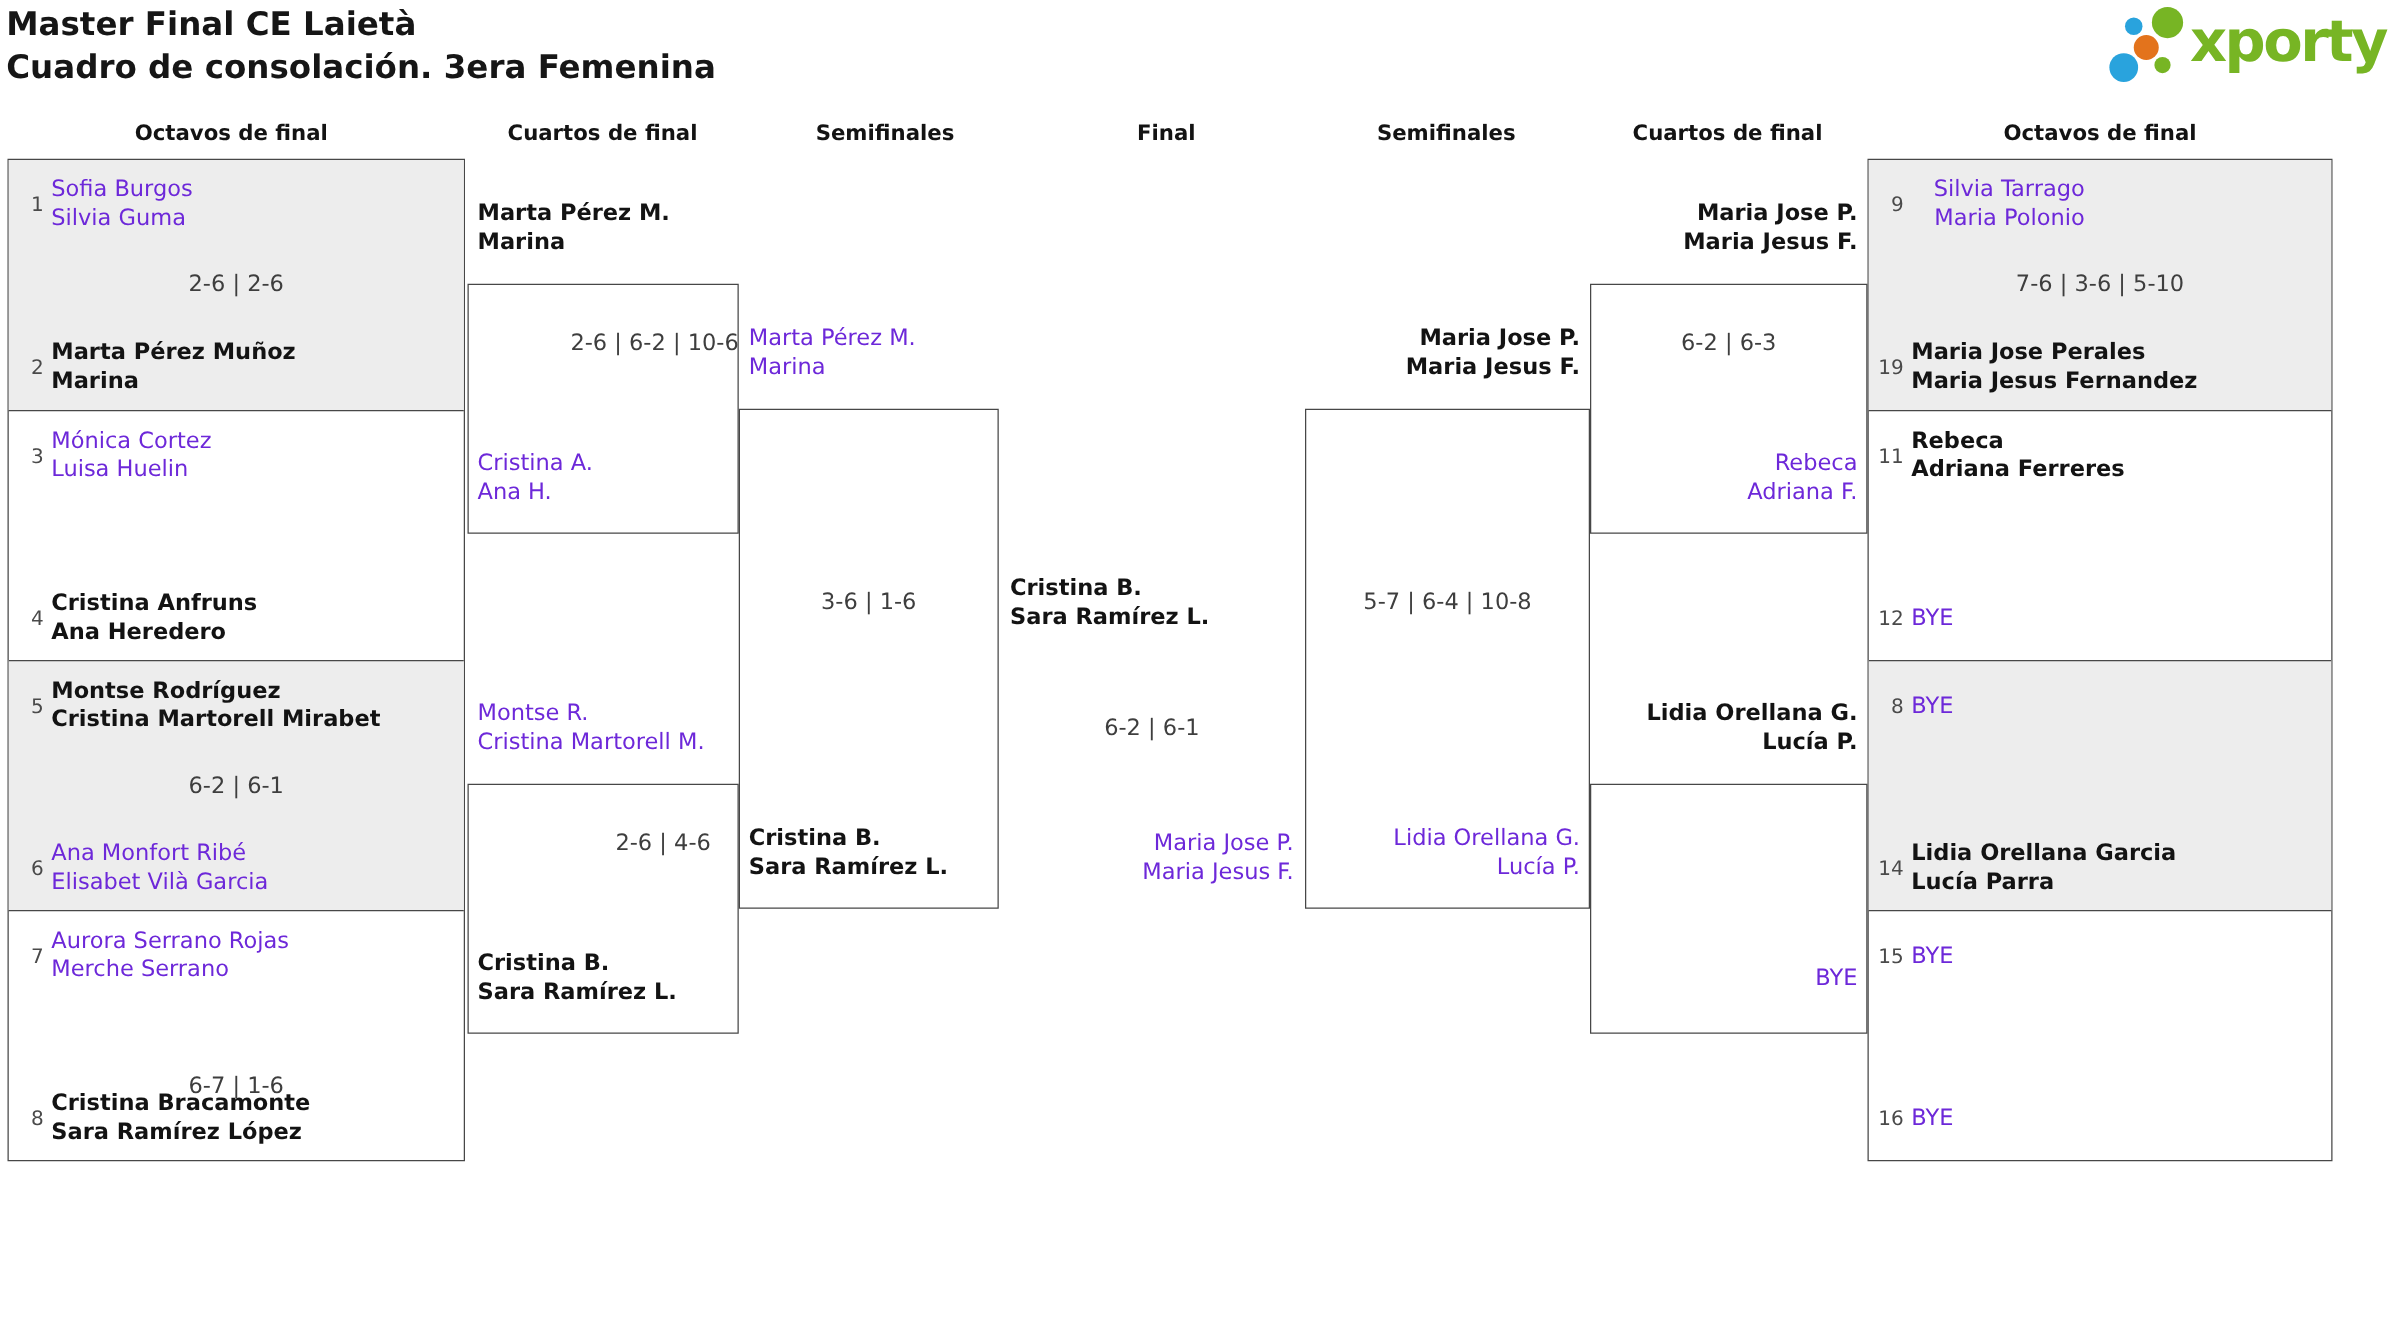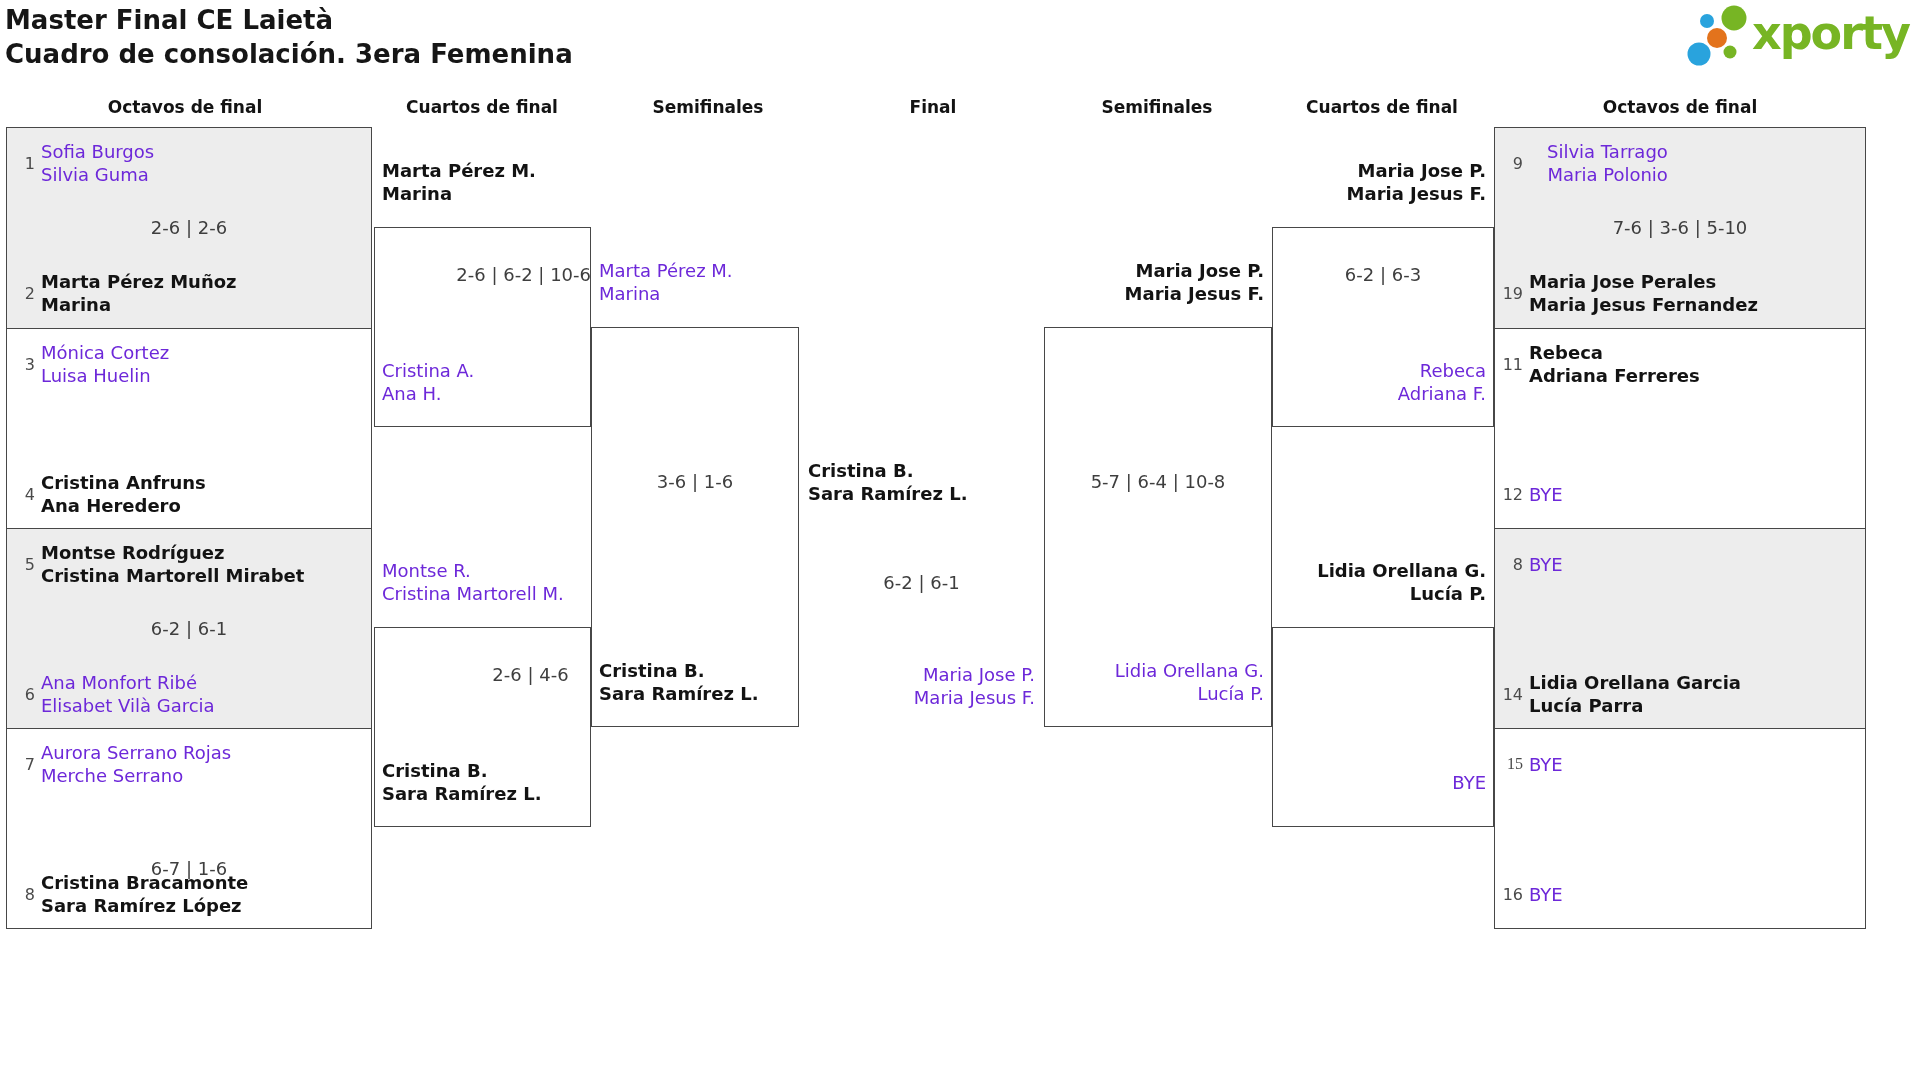--- a/index.html
+++ b/index.html
@@ -147,21 +147,21 @@
           <div>BYE</div>
         </div>
         <div class="score" style="left: 0px; right: 0px; top: 88px;"></div>
         <div class="seed" style="left: 6px; top: 142px;">14</div>
         <div class="team-lines bold" style="left: 34px; top: 142px; height: 46px;">
           <div>Lidia Orellana Garcia</div>
           <div>Lucía Parra</div>
         </div>
       </div>
       <div class="oct-row divided" style="top: 600px; height: 200px;">
-        <div class="seed" style="left: 6px; top: 12px; font-family: Liberation Serif, serif;">15</div>
+        <div class="seed" style="left: 6px; top: 12px;">15</div>
         <div class="team-lines" style="left: 34px; top: 12px; height: 46px;">
           <div>BYE</div>
         </div>
         <div class="score" style="left: 0px; right: 0px; top: 88px;"></div>
         <div class="seed" style="left: 6px; top: 142px;">16</div>
         <div class="team-lines" style="left: 34px; top: 142px; height: 46px;">
           <div>BYE</div>
         </div>
       </div>
     </div>

